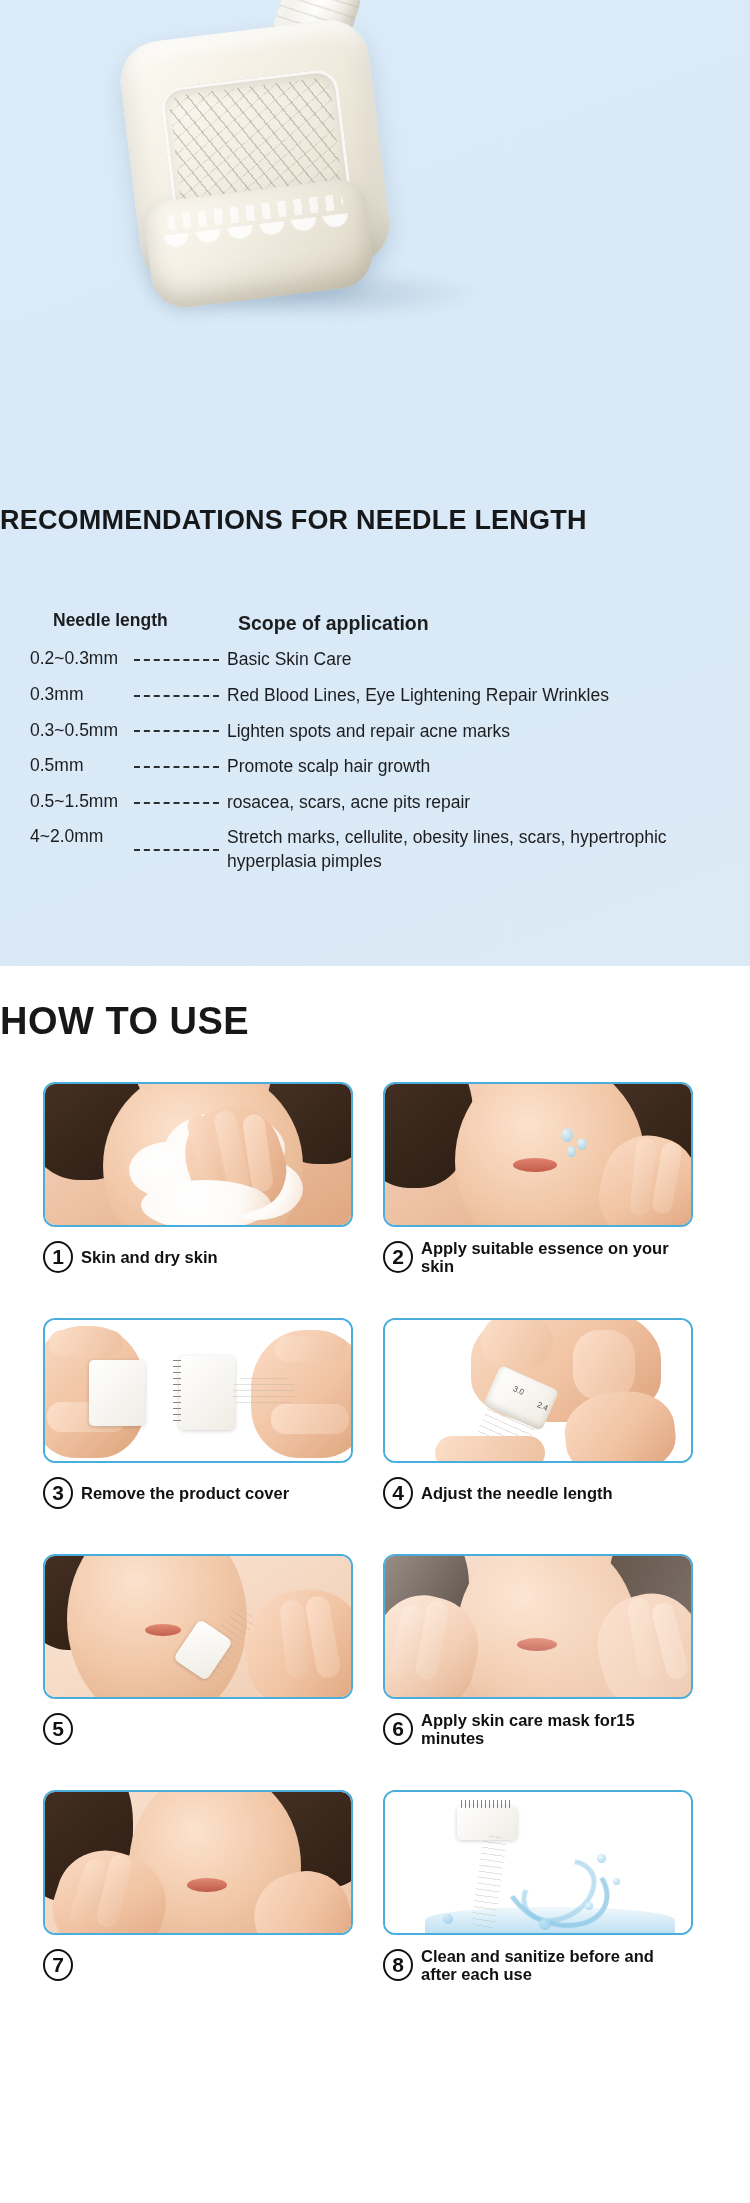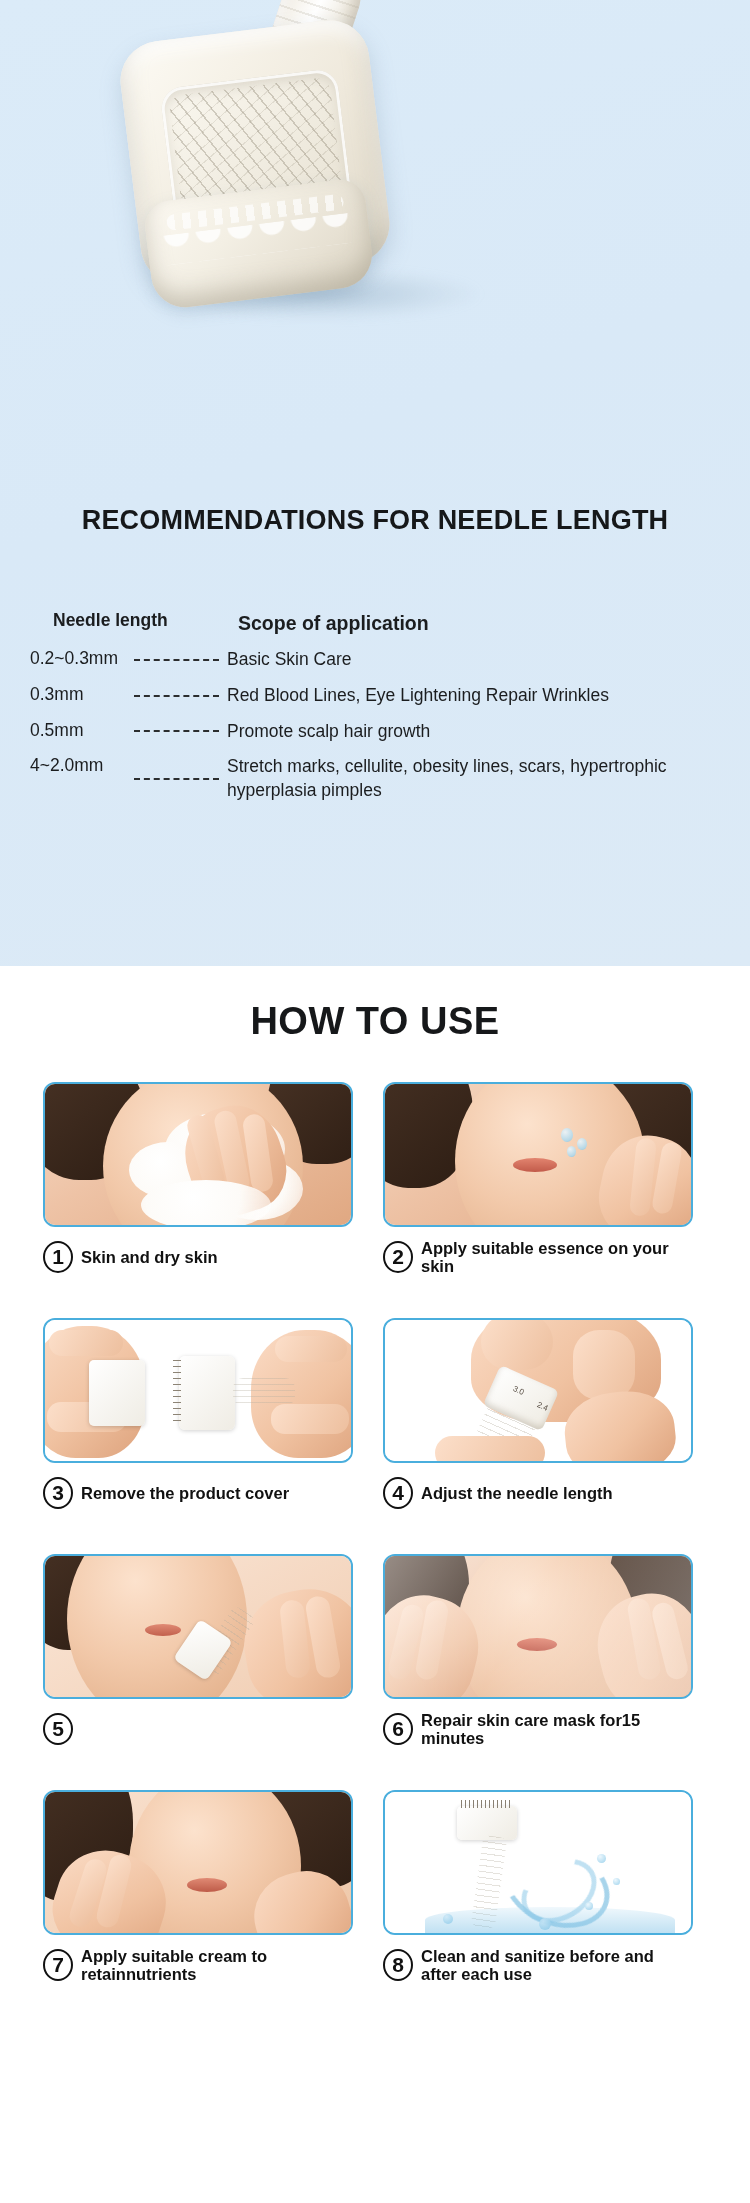--- a/index.html
+++ b/index.html
@@ -94,21 +94,21 @@
     opacity:.85;
   }
   .base-dots {
     position: absolute; left: 22px; top: 14px; width: 178px; height: 16px;
     background: repeating-linear-gradient(to right, rgba(255,255,255,.9) 0 8px, rgba(255,255,255,0) 8px 16px);
     border-radius: 8px; opacity:.75;
   }
 
   
   .section-title {
-    position: absolute; width: 750px; text-align: center;
+    position: absolute; width: 750px; text-align: left;
     font-weight: bold; color: #16181a; letter-spacing: .2px;
   }
   #rec-title { top: 505px; font-size: 27px; }
 
   
   .table { position: absolute; left: 30px; top: 610px; width: 700px; }
   .trow { display: flex; align-items: flex-start; margin-bottom: 12px; }
   .thead { font-weight: bold; font-size: 19.5px; color: #141618; margin-left: 23px; }
   .col-a { width: 100px; flex: 0 0 100px; font-size: 17.5px; color: #1b1d1f; white-space: nowrap; }
   .thead .col-a { width: 185px; flex: 0 0 185px; }
@@ -212,28 +212,38 @@
         <div class="dots"></div>
         <div class="col-b">Basic Skin Care</div>
       </div>
 
       <div class="trow">
         <div class="col-a">0.3mm</div>
         <div class="dots"></div>
         <div class="col-b">Red Blood Lines, Eye Lightening Repair Wrinkles</div>
       </div>
 
+      <div class="trow">
+        <div class="col-a">0.3~0.5mm</div>
+        <div class="dots"></div>
+        <div class="col-b">Lighten spots and repair acne marks</div>
+      </div>
 
       <div class="trow">
         <div class="col-a">0.5mm</div>
         <div class="dots"></div>
         <div class="col-b">Promote scalp hair growth</div>
       </div>
 
 
+      <div class="trow">
+        <div class="col-a">0.5~1.5mm</div>
+        <div class="dots"></div>
+        <div class="col-b">rosacea, scars, acne pits repair</div>
+      </div>
 
       <div class="trow">
         <div class="col-a">4~2.0mm</div>
         <div class="dots"></div>
         <div class="col-b">Stretch marks, cellulite, obesity lines, scars, hypertrophic hyperplasia pimples</div>
       </div>
 
     </div>
   </div>
 
@@ -351,39 +361,38 @@
           <div class="hand" style="left:-12px;top:40px;width:104px;height:112px;transform:rotate(14deg);"></div>
           <div class="finger" style="left:10px;top:48px;width:22px;height:76px;transform:rotate(14deg);"></div>
           <div class="finger" style="left:36px;top:44px;width:22px;height:80px;transform:rotate(10deg);"></div>
           <div class="hand" style="right:-12px;top:38px;width:104px;height:114px;transform:rotate(-14deg);"></div>
           <div class="finger" style="right:10px;top:46px;width:22px;height:78px;transform:rotate(-14deg);"></div>
           <div class="finger" style="right:36px;top:42px;width:22px;height:82px;transform:rotate(-10deg);"></div>
           <div class="mask-sheen"></div>
         </div>
         <div class="caption">
           <div class="badge">6</div>
-          <div class="cap-text">Repair skin care mask for15 minutes</div>
+          <div class="cap-text">Apply skin care mask for15 minutes</div>
         </div>
       </div>
 
       <div class="step">
         <div class="photo">
           <div class="sc" style="background:linear-gradient(150deg,#f9e2d0,#eec7a8);"></div>
           <div class="hair" style="left:-34px;top:-50px;width:122px;height:160px;"></div>
           <div class="hair" style="right:-28px;top:-54px;width:110px;height:150px;"></div>
           <div class="face" style="left:84px;top:-24px;width:172px;height:196px;"></div>
           <div style="position:absolute;left:142px;top:86px;width:40px;height:14px;border-radius:50%;background:linear-gradient(180deg,#e08a74,#be5b48);"></div>
           <div class="hand" style="left:10px;top:60px;width:110px;height:104px;transform:rotate(18deg);"></div>
           <div class="finger" style="left:32px;top:66px;width:22px;height:70px;transform:rotate(18deg);"></div>
           <div class="finger" style="left:58px;top:62px;width:22px;height:74px;transform:rotate(14deg);"></div>
           <div class="hand" style="right:0px;top:80px;width:96px;height:92px;transform:rotate(-16deg);"></div>
         </div>
         <div class="caption">
           <div class="badge">7</div>
-          <div class="cap-text">Apply suitable cream to retainnutrients</div>
         </div>
       </div>
 
       <div class="step">
         <div class="photo">
           <div class="sc" style="background:#ffffff;"></div>
           <div class="device-head" style="left:72px;top:14px;width:60px;height:34px;border-radius:5px;"></div>
           <div class="needles" style="left:76px;top:8px;width:52px;height:8px;
                background:repeating-linear-gradient(to right,#8a8173 0 1.5px,rgba(0,0,0,0) 1.5px 4px);"></div>
           <div class="device-stem" style="left:92px;top:44px;width:24px;height:92px;transform:rotate(8deg);"></div>

